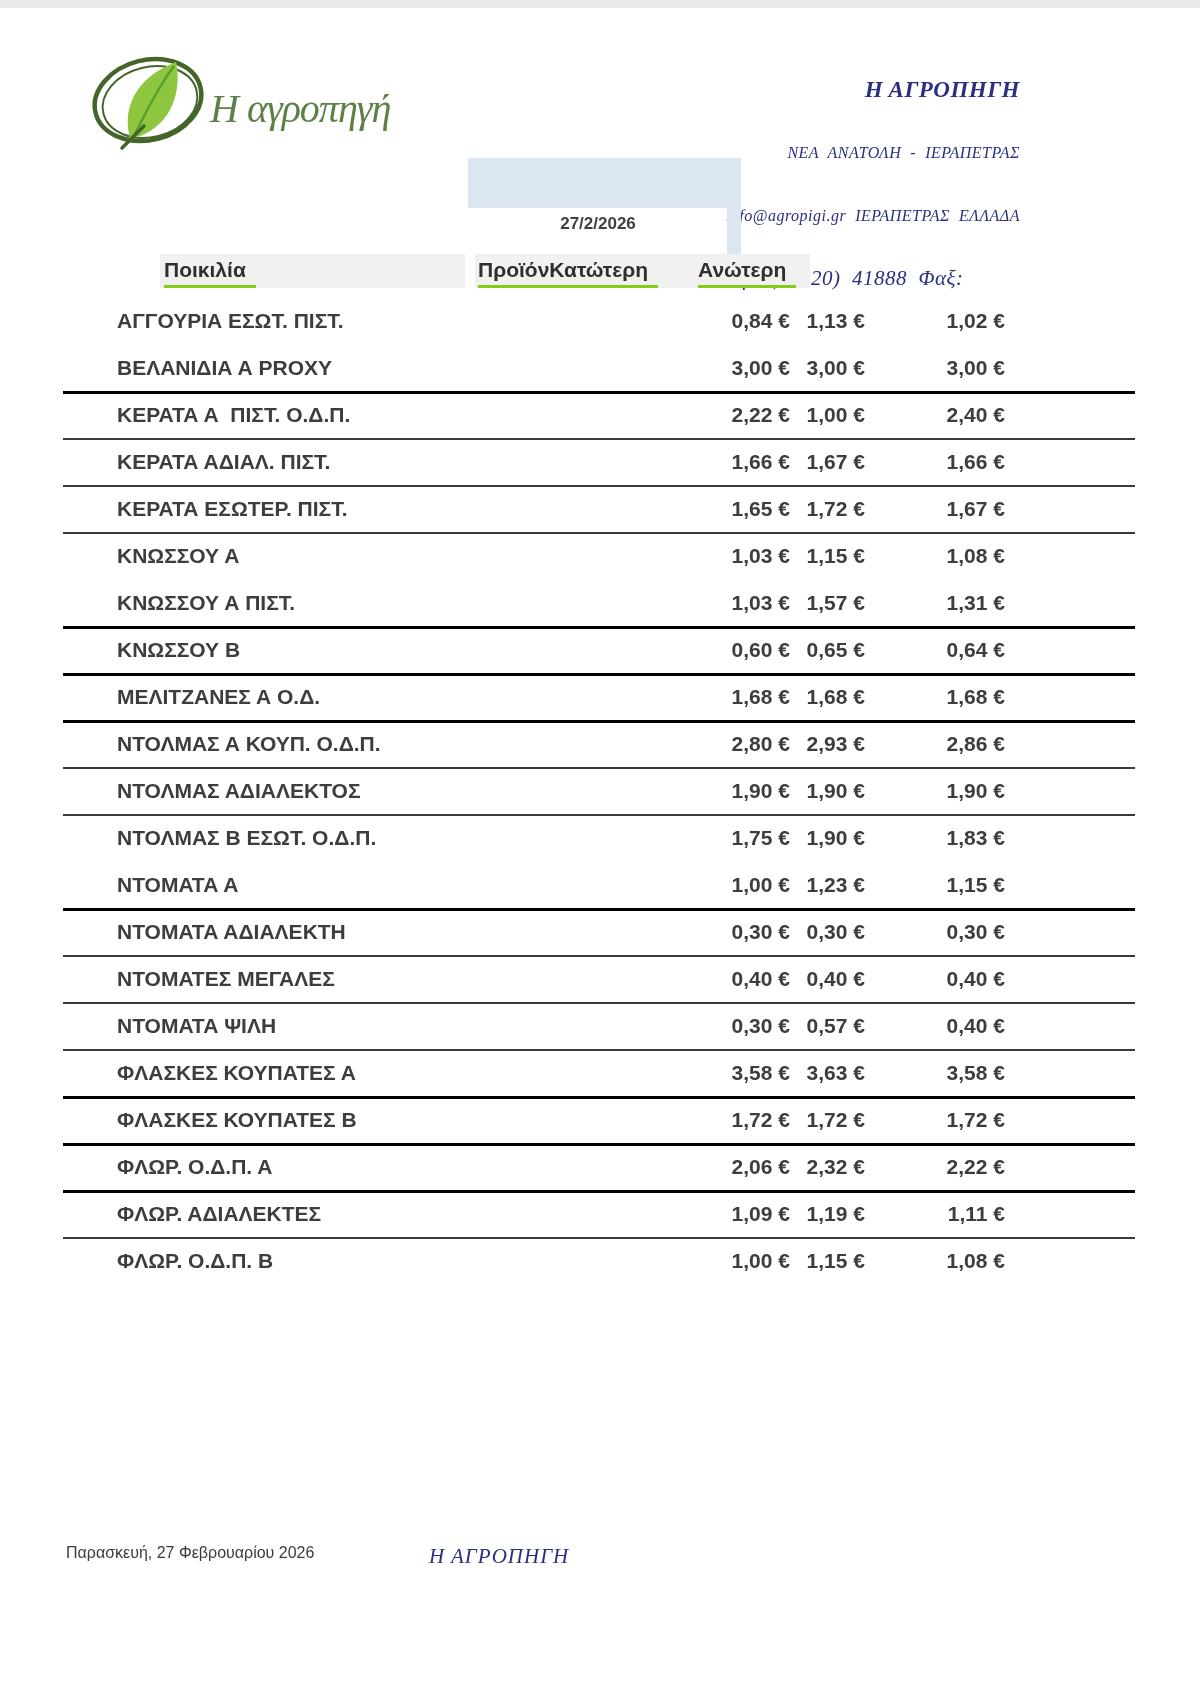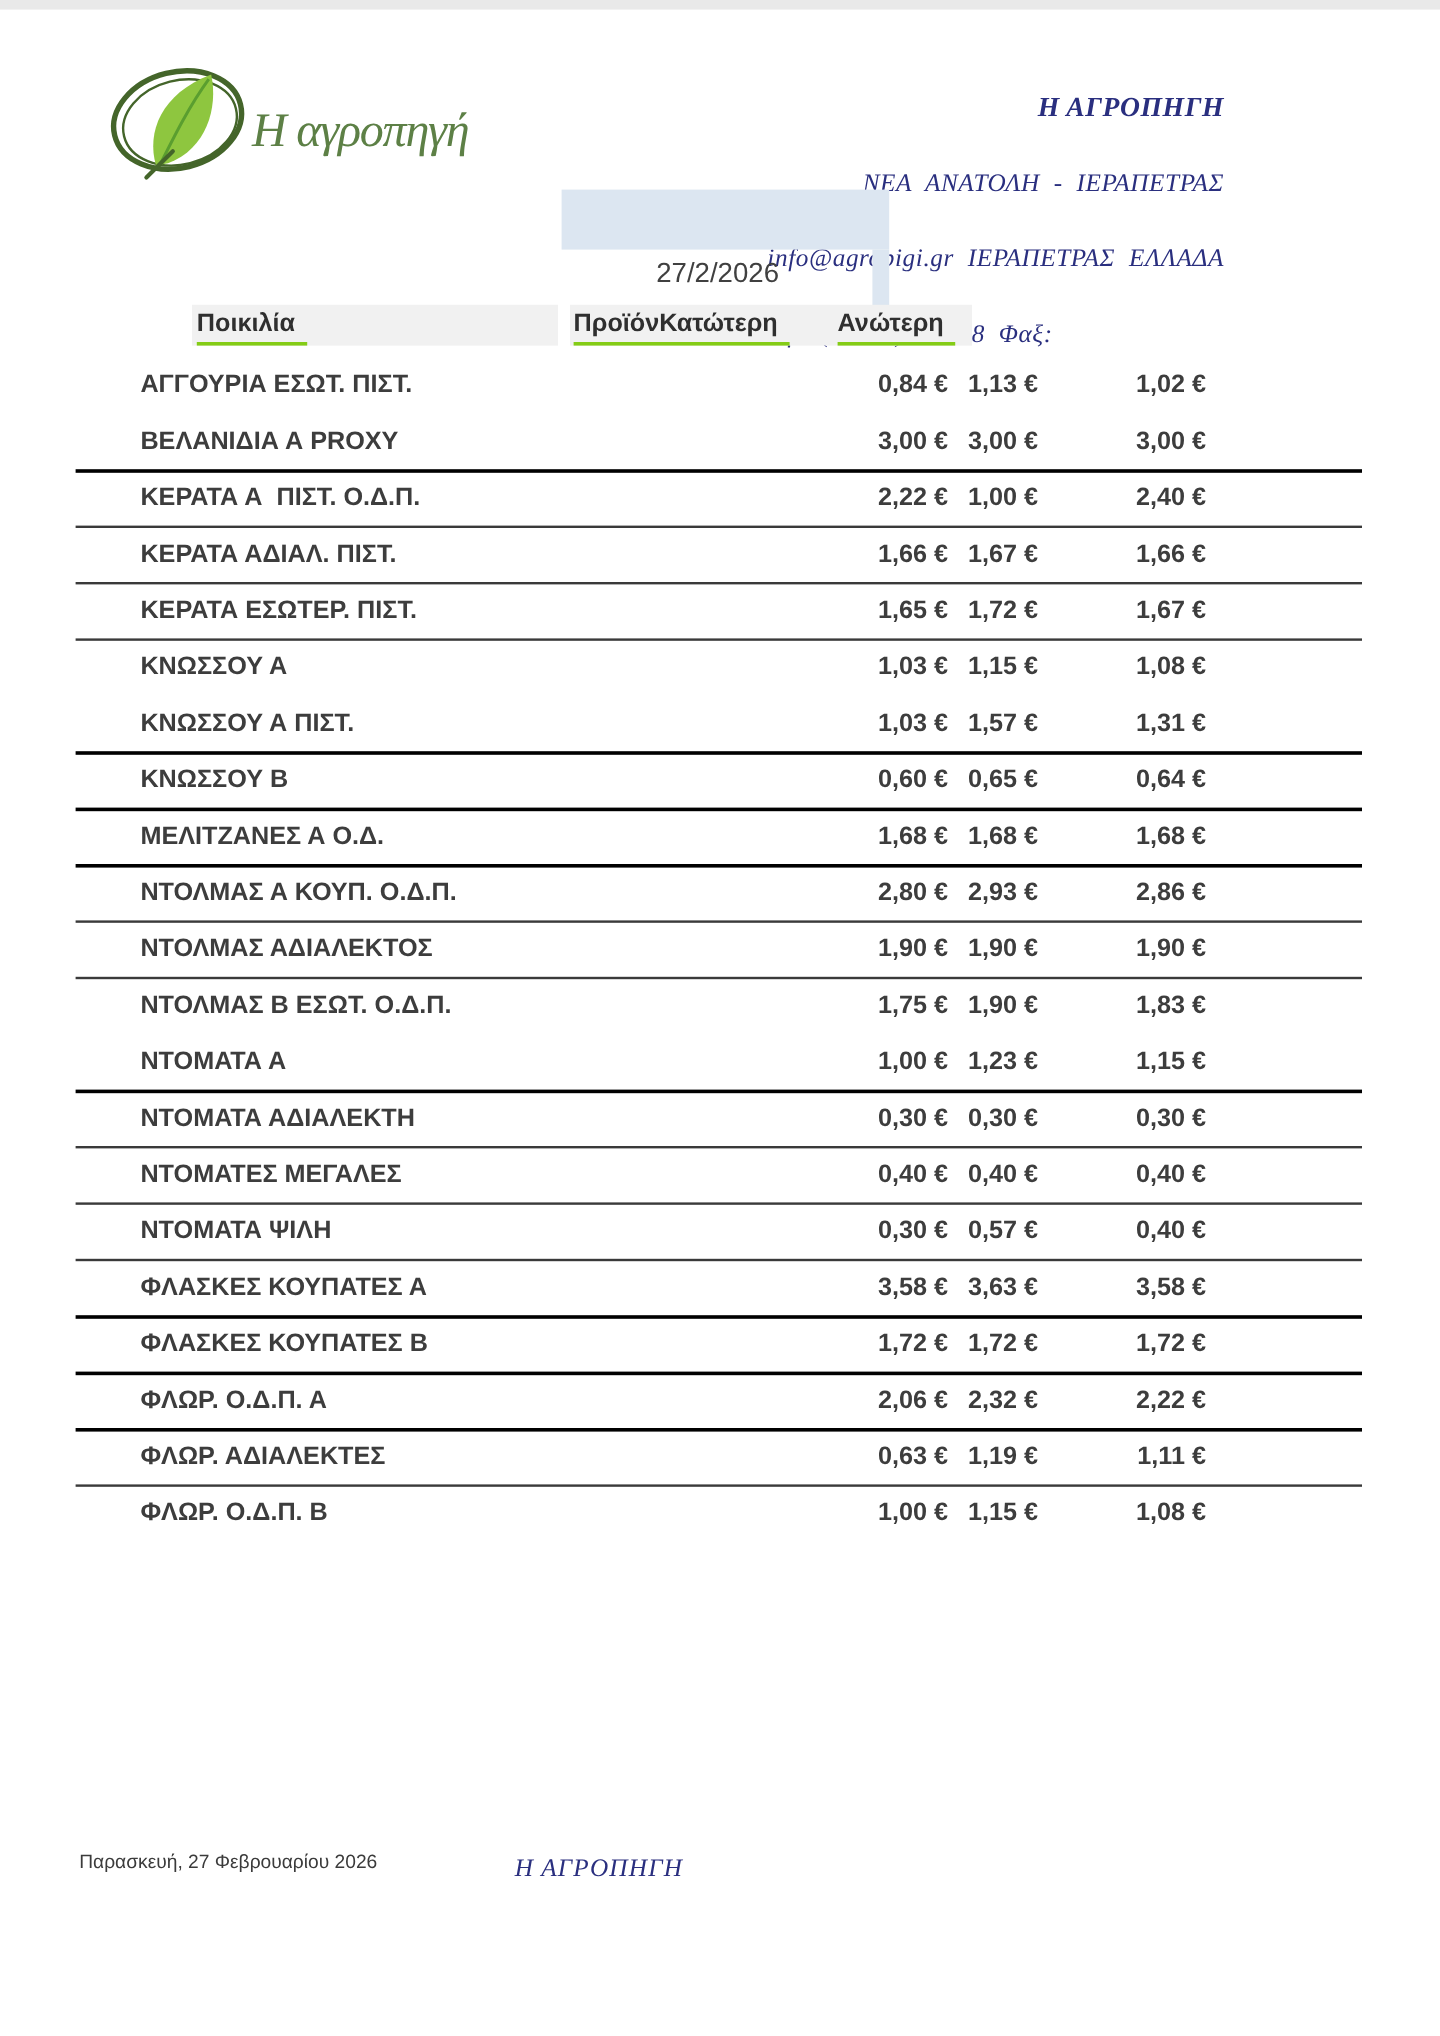--- a/index.html
+++ b/index.html
@@ -13,29 +13,29 @@
   .logo { position:absolute; left:88px; top:42px; width:310px; height:105px; }
 
   
   .letterhead {
     position:absolute; top:32px; right:180px;
     display:inline-block; text-align:right;
     font-family:"Liberation Serif", serif; font-style:italic;
     color:#2a2f7f; white-space:pre;
   }
   .letterhead .lh1 { font-size:23px; font-weight:bold; line-height:27px; letter-spacing:.5px; }
-  .letterhead .lh2, .letterhead .lh3 { font-size:21px; line-height:27px; letter-spacing:.5px; }
+  .letterhead .lh2, .letterhead .lh3 { font-size:16px; line-height:27px; letter-spacing:.5px; }
   .letterhead .lh4 { font-size:21px; line-height:27px; text-align:left; letter-spacing:.5px; }
 
   
   .blue-rect  { position:absolute; left:468px; top:150px; width:273px; height:50px; background:#dce6f1; }
   .blue-strip { position:absolute; left:727px; top:200px; width:14px;  height:48px; background:#dce6f1; }
   .report-date {
     position:absolute; left:468px; top:206px; width:260px;
-    text-align:center; font-size:23px; font-weight:normal; color:#404040;
+    text-align:center; font-size:17px; font-weight:bold; color:#404040;
   }
 
   
   .hdr-band1 { position:absolute; left:160px; top:246px; width:305px; height:34px; background:#f1f1f1; }
   .hdr-band2 { position:absolute; left:475px; top:246px; width:335px; height:34px; background:#f1f1f1; }
   .hdr-label {
     position:absolute; top:250px; font-size:21px; font-weight:bold; color:#2f2f2f;
     border-bottom:3px solid #84cc16; padding:0 10px 3px 0;
   }
   .hdr-variety { left:164px; }
@@ -210,21 +210,21 @@
     <span class="cell price avg">1,72 €</span>
   </div>
       <div class="trow rule-thick">
     <span class="cell name">ΦΛΩΡ. Ο.Δ.Π. Α</span>
     <span class="cell price lower">2,06 €</span>
     <span class="cell price upper">2,32 €</span>
     <span class="cell price avg">2,22 €</span>
   </div>
       <div class="trow rule-thick">
     <span class="cell name">ΦΛΩΡ. ΑΔΙΑΛΕΚΤΕΣ</span>
-    <span class="cell price lower">0,63 €</span>
+    <span class="cell price lower">1,09 €</span>
     <span class="cell price upper">1,19 €</span>
     <span class="cell price avg">1,11 €</span>
   </div>
       <div class="trow rule-thin">
     <span class="cell name">ΦΛΩΡ. Ο.Δ.Π. Β</span>
     <span class="cell price lower">1,00 €</span>
     <span class="cell price upper">1,15 €</span>
     <span class="cell price avg">1,08 €</span>
   </div>
     </div>

